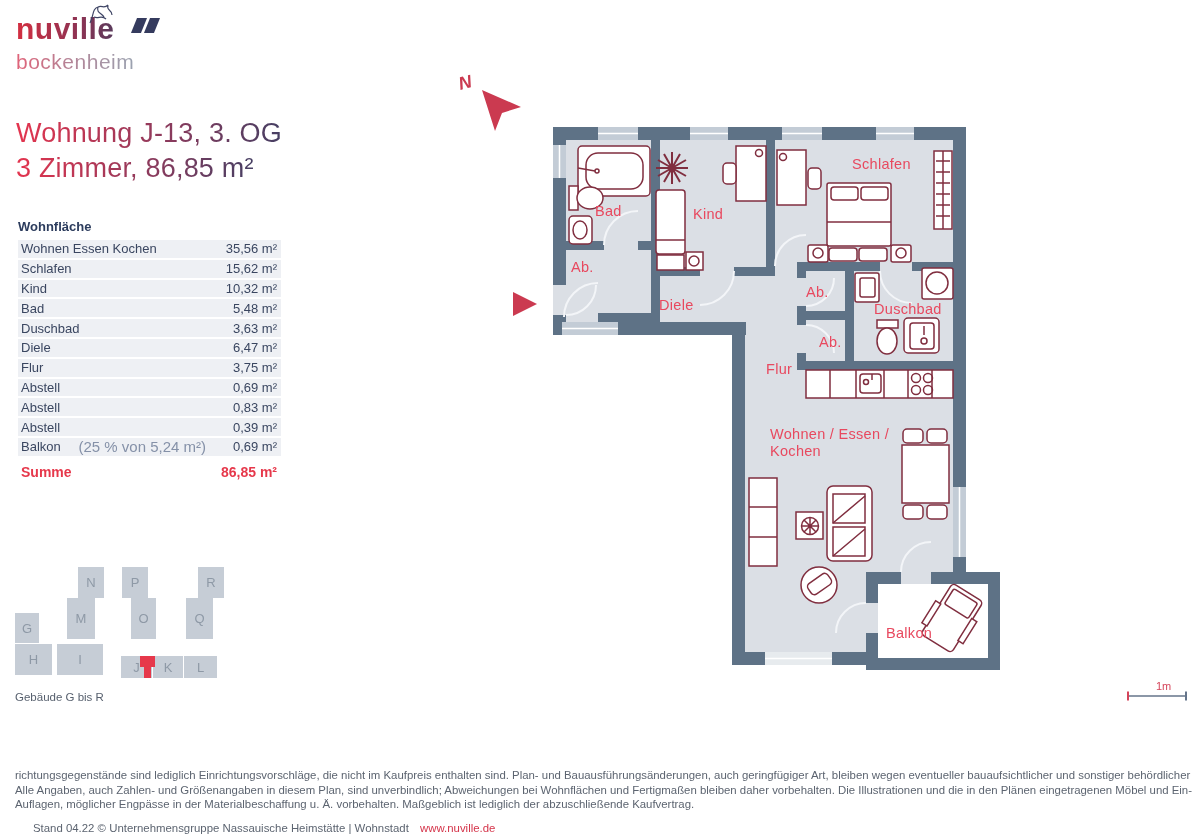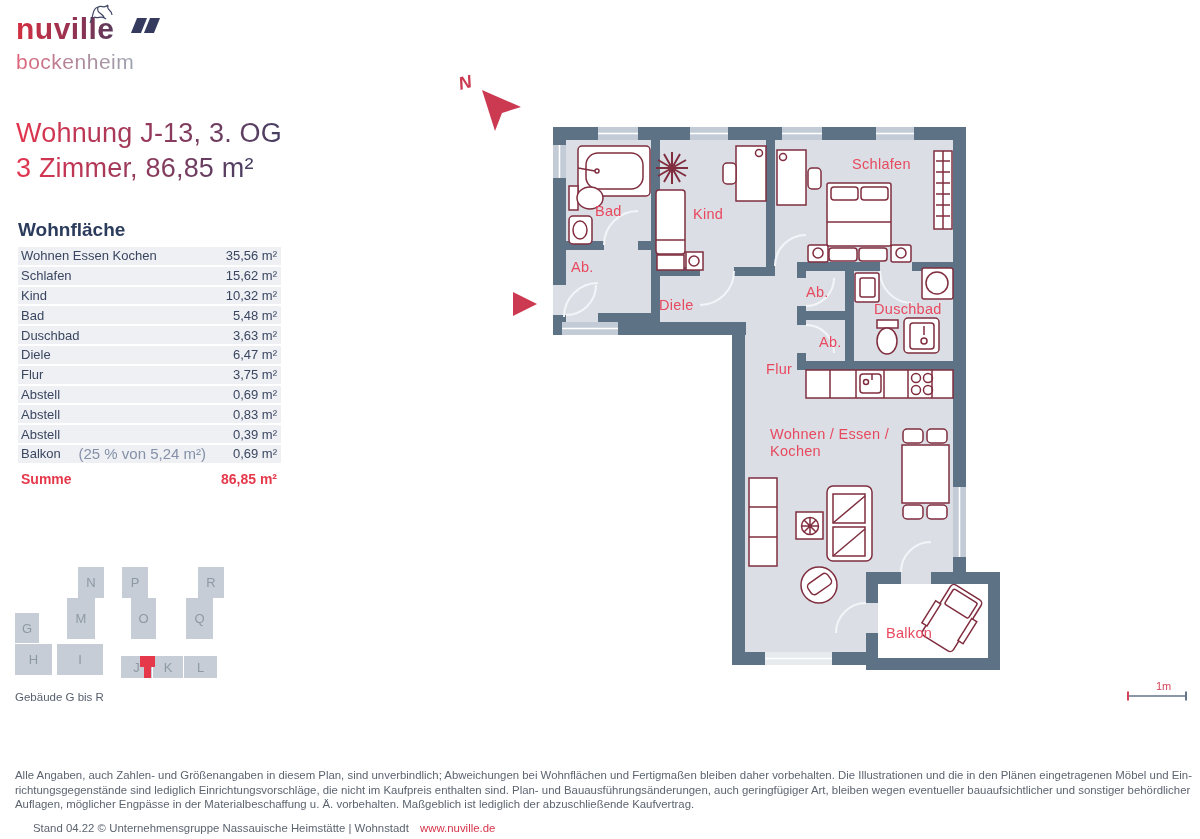--- a/index.html
+++ b/index.html
@@ -19,21 +19,21 @@
 
   
   #title-line1,#title-line2{left:16px;font-size:27px;font-weight:400;letter-spacing:.2px;
     background:linear-gradient(90deg,#e4344e 0%,#8e3a5c 55%,#463f63 100%);
     -webkit-background-clip:text;background-clip:text;color:transparent;}
   #title-line1{top:118px;}
   #title-line2{top:153px;}
 
   
   #area-table{left:18px;top:219px;width:263px;}
-  #table-header{font-size:19px;font-weight:700;color:#2c3c5d;margin-bottom:6px;}
+  #table-header{font-size:13px;font-weight:700;color:#2c3c5d;margin-bottom:6px;}
   .trow{display:flex;align-items:center;background:#eef0f4;height:17.8px;margin-bottom:2px;
         font-size:13px;color:#3a4660;padding:0 4px 0 3px;}
   .tlabel{flex:1;}
   .tnote{color:#8591a8;margin-right:13px;font-size:15px;}
   .tvalue{width:58px;text-align:right;}
   #total-row{display:flex;margin-top:8px;padding:0 4px 0 3px;font-size:14px;font-weight:700;color:#e6384b;}
   #total-label{flex:1;}
 
   
   .tile{position:absolute;background:#c6cdd6;display:flex;align-items:center;justify-content:center;
@@ -387,20 +387,20 @@
     <div class="tile" style="left: 198px; top: 567px; width: 26px; height: 31px;">
       <span>R</span>
     </div>
   </div>
 <svg class="abs" style="left:140px;top:656px;" width="16" height="23">
   <path d="M0,0 H15 V11 H11 V22 H4 V11 H0 Z" fill="#e6384b"></path>
 </svg>
 <div id="map-caption" class="abs">Gebäude G bis R</div>
 
 <div id="footer-block" class="abs">
+  <div class="fline">richtungsgegenstände sind lediglich Einrichtungsvorschläge, die nicht im Kaufpreis enthalten sind. Plan- und Bauausführungsänderungen, auch geringfügiger Art, bleiben wegen eventueller bauaufsichtlicher und sonstiger behördlicher</div>
   <div class="fline">Alle Angaben, auch Zahlen- und Größenangaben in diesem Plan, sind unverbindlich; Abweichungen bei Wohnflächen und Fertigmaßen bleiben daher vorbehalten. Die Illustrationen und die in den Plänen eingetragenen Möbel und Ein-</div>
-  <div class="fline">richtungsgegenstände sind lediglich Einrichtungsvorschläge, die nicht im Kaufpreis enthalten sind. Plan- und Bauausführungsänderungen, auch geringfügiger Art, bleiben wegen eventueller bauaufsichtlicher und sonstiger behördlicher</div>
   <div class="fline">Auflagen, möglicher Engpässe in der Materialbeschaffung u. Ä. vorbehalten. Maßgeblich ist lediglich der abzuschließende Kaufvertrag.</div>
 </div>
 <div id="stand-line" class="abs">
   <span>Stand 04.22 © Unternehmensgruppe Nassauische Heimstätte | Wohnstadt</span>
   <a id="site-link" href="#">www.nuville.de</a>
 </div>
 
 </body></html>

